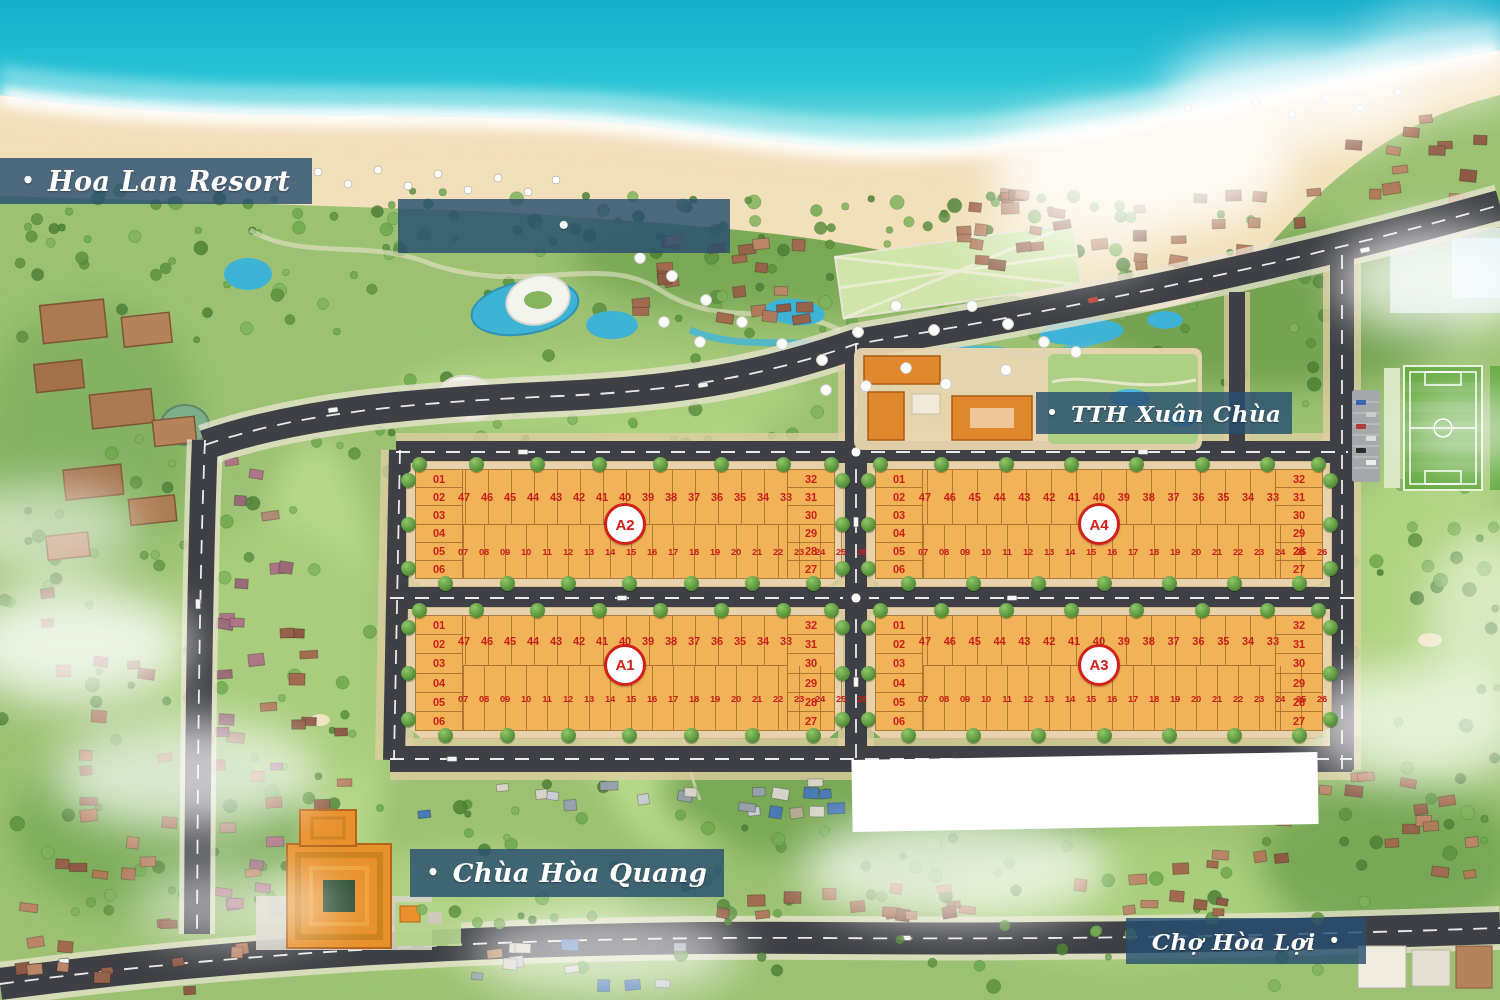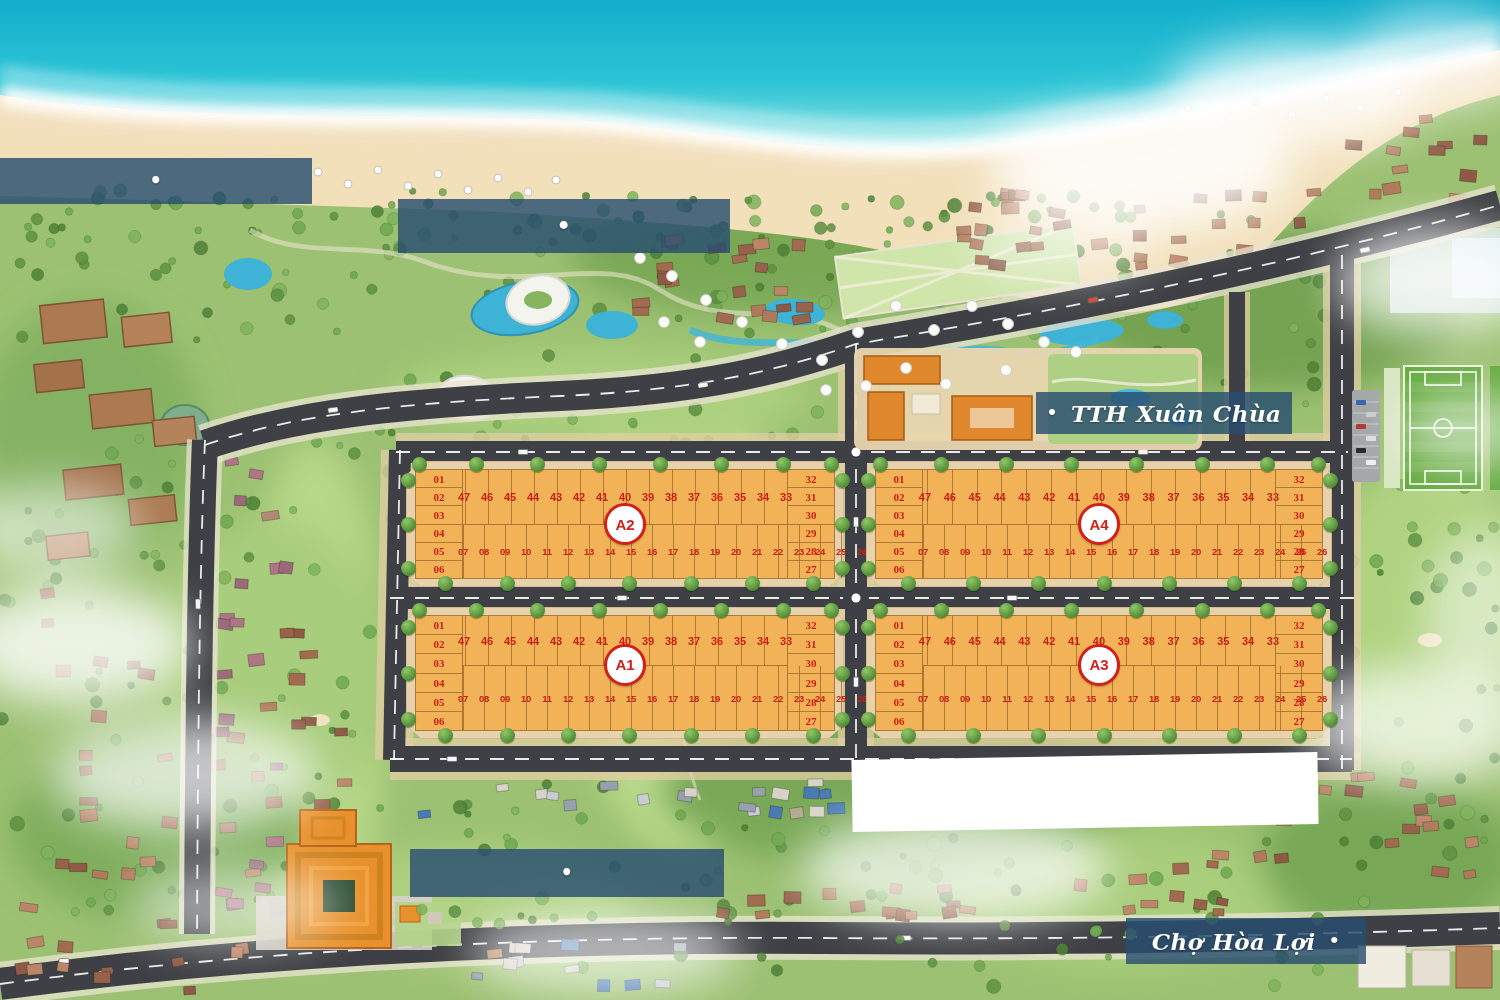--- a/index.html
+++ b/index.html
@@ -15,21 +15,21 @@
     border:1.5px solid #a87c3e;display:flex;}
   .colL,.colR{width:46px;display:flex;flex-direction:column;}
   .colL{border-right:1.4px solid rgba(154,102,40,.8);}
   .colR{border-left:1.4px solid rgba(154,102,40,.8);}
   .mid{flex:1;display:flex;flex-direction:column;min-width:0;}
   .rowT,.rowB{display:flex;min-height:0;gap:20px;}
   .rowT{border-bottom:1.4px solid rgba(154,102,40,.8);}
   .cell{flex:1;display:flex;align-items:center;justify-content:center;min-width:0;}
   .rowT .cell,.rowB .cell{border-right:1.2px solid rgba(154,102,40,.75);}
   .rowT .cell:last-child,.rowB .cell:last-child{border-right:none;}
-  .colL .cell,.colR .cell{border-bottom:1.2px solid rgba(154,102,40,.75);font-family:Liberation Serif, serif;}
+  .colL .cell,.colR .cell{border-bottom:1.2px solid rgba(154,102,40,.75);}
   .colL .cell:last-child,.colR .cell:last-child{border-bottom:none;}
   .num{color:#cb1f16;font-weight:bold;}
   .colL .num,.colR .num{font-size:11px;}
   .rowT .num{font-size:11px;}
   .rowB .num{font-size:9.5px;letter-spacing:-.3px;}
   .badge{position:absolute;width:36px;height:36px;border-radius:50%;background:#fff;
     border:3px solid #d2201a;color:#d2201a;font-weight:bold;font-size:15px;
     display:flex;align-items:center;justify-content:center;transform:translate(-50%,-50%);
     box-shadow:0 1px 2px rgba(0,0,0,.25);z-index:6;}
   .btree{position:absolute;width:15px;height:15px;border-radius:50%;
@@ -1732,29 +1732,31 @@
         <div class="btree" style="left: 456.67px; top: 59px;"></div>
         <div class="btree" style="left: -4.67px; top: 105.2px;"></div>
         <div class="btree" style="left: 456.67px; top: 105.2px;"></div>
       </div>
     </div>
 
 <div id="blank"></div>
 
 <div class="banner" style="left:0;top:158px;width:312px;height:46px;font-size:27px">
   <span class="blt">•</span>
+  <span>Hoa Lan Resort</span>
 </div>
 <div class="banner" style="left:398px;top:199px;width:332px;height:54px;font-size:30px">
   <span class="blt">•</span>
 </div>
 <div class="banner" style="left:1036px;top:392px;width:256px;height:42px;font-size:23px">
   <span class="blt">•</span>
   <span>TTH Xuân Chùa</span>
 </div>
 <div class="banner" style="left:410px;top:849px;width:314px;height:48px;font-size:26px">
   <span class="blt">•</span>
+  <span>Chùa Hòa Quang</span>
 </div>
 <div class="banner" style="left:1126px;top:918px;width:240px;height:46px;font-size:23px">
   <span>Chợ Hòa Lợi</span>
   <span class="blt">•</span>
 </div>
 
 </div>
 
 </body></html>

